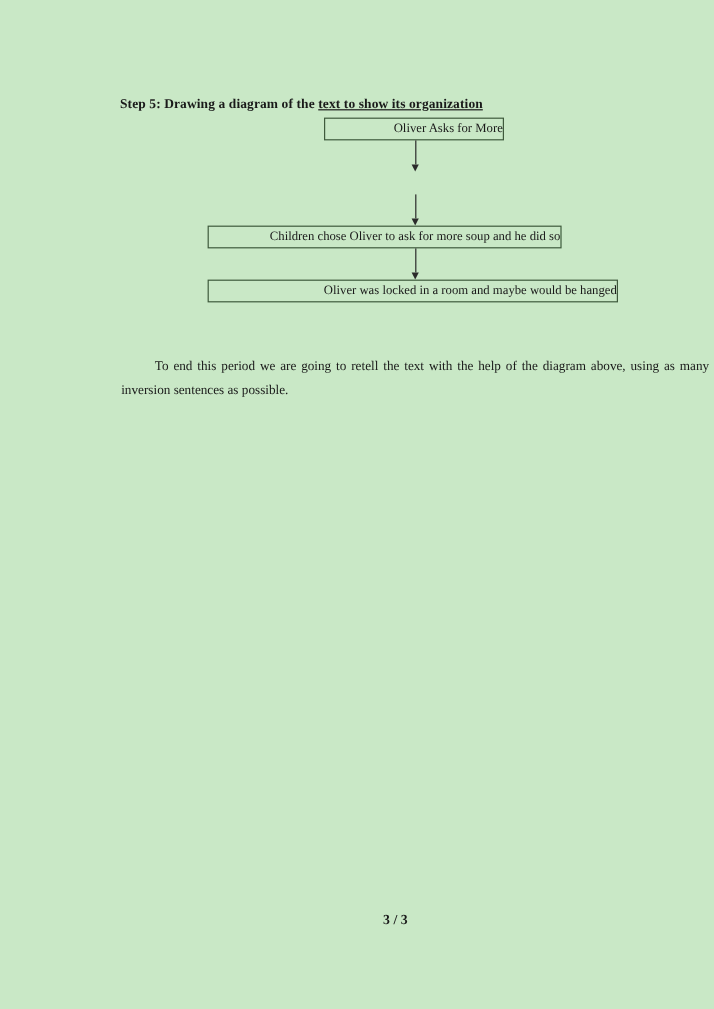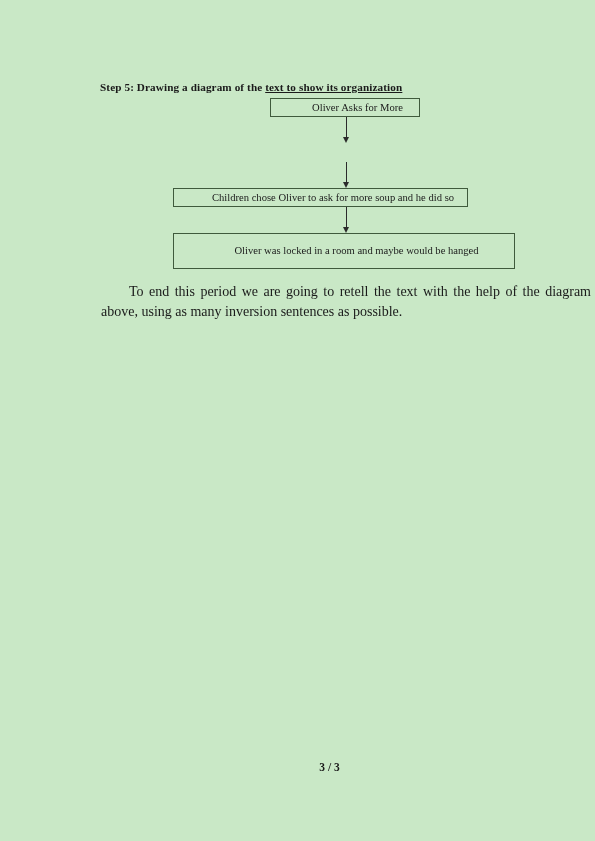--- a/index.html
+++ b/index.html
@@ -35,33 +35,33 @@
   #step6-heading { left: 52px; top: 260px; }
   .underline-part { text-decoration: underline; }
 
   
   .flow-box {
     position: absolute;
     border: 1px solid #3f5a3c;
     background: transparent;
     display: flex;
     align-items: center;
-    justify-content: center;
+    justify-content: flex-end;
     font-family: "Liberation Serif", serif;
     font-size: 10.6px;
     line-height: 1.1;
     color: #1a1a1a;
     box-sizing: border-box;
     white-space: nowrap;
     padding-left: 25px;
   }
   #flow-box-0 { left: 222px; top: 98px;  width: 150px; height: 19px; }
   #flow-box-1 { left: 107px; top: 143px; width: 378px; height: 19px; }
   #flow-box-2 { left: 125px; top: 188px; width: 295px; height: 19px; }
-  #flow-box-3 { left: 125px; top: 233px; width: 342px; height: 36px; }
+  #flow-box-3 { left: 125px; top: 233px; width: 342px; height: 19px; }
 
   .flow-arrow {
     position: absolute;
     left: 294px;
     width: 10px;
   }
   .flow-arrow .shaft {
     position: absolute;
     left: 4px;
     top: 0;
@@ -82,24 +82,24 @@
   #flow-arrow-0 .shaft { height: 20px; }
   #flow-arrow-1 { top: 162px; height: 26px; }
   #flow-arrow-1 .shaft { height: 20px; }
   #flow-arrow-2 { top: 207px; height: 26px; }
   #flow-arrow-2 .shaft { height: 20px; }
 
   
   .body-paragraph {
     position: absolute;
     left: 53px;
-    top: 282px;
+    top: 295px;
     width: 490px;
     font-family: "Liberation Serif", serif;
-    font-size: 14px;
+    font-size: 11px;
     line-height: 20px;
     text-indent: 28px;
     text-align: justify;
     color: #1a1a1a;
   }
 
   
   .page-number {
     position: absolute;
     left: 16px;

